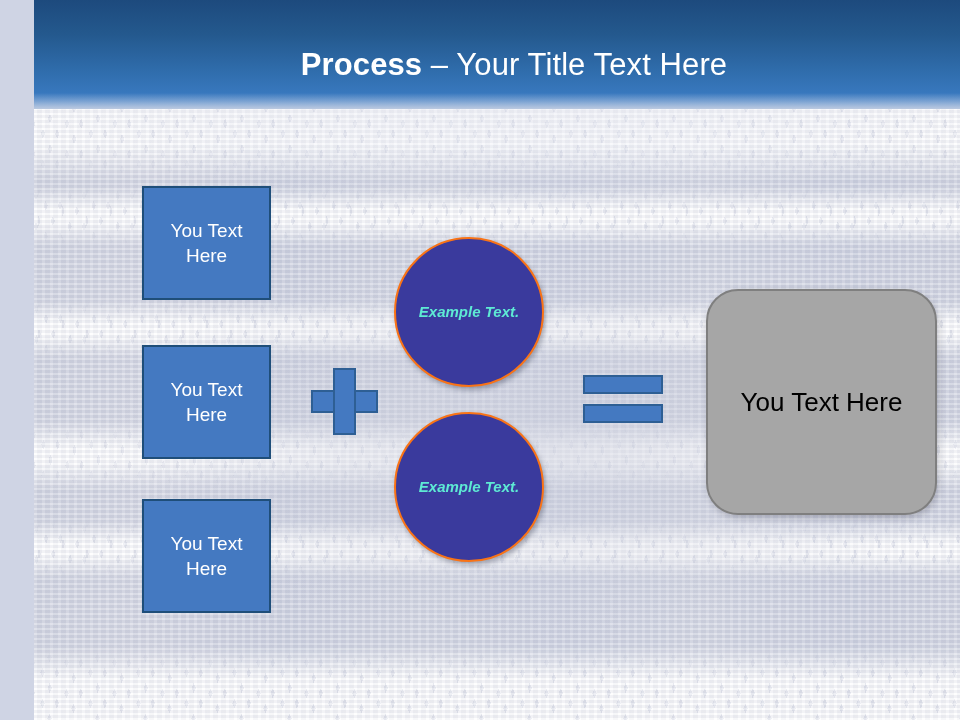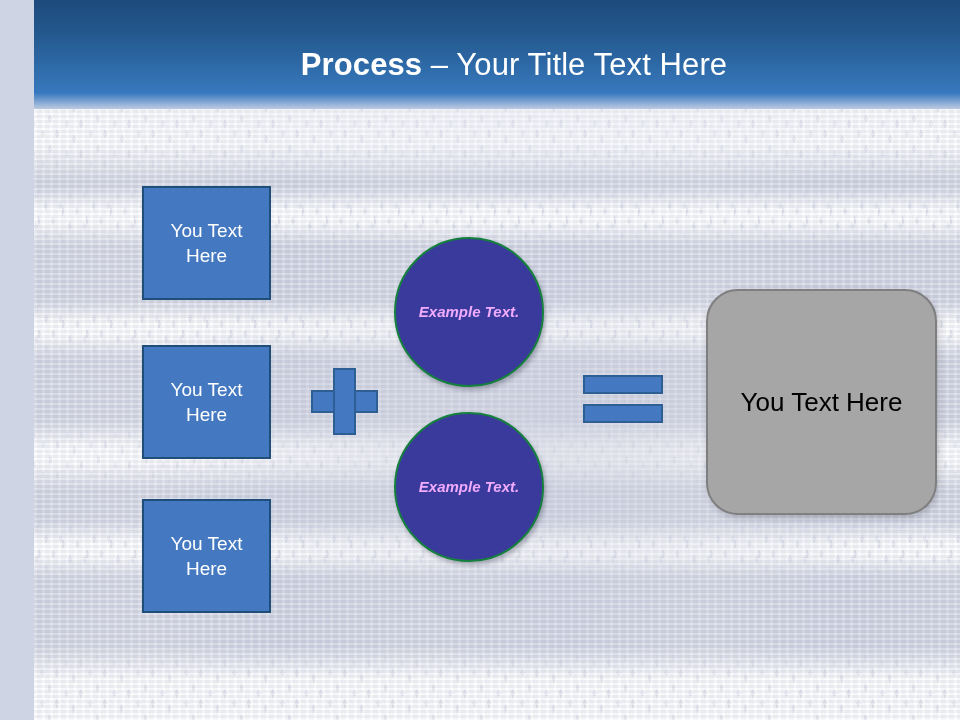--- a/index.html
+++ b/index.html
@@ -138,22 +138,22 @@
   }
   .equals .ebar.top    { top:0; }
   .equals .ebar.bottom { top:29px; }
 
   
   .circle {
     position:absolute;
     width:150px; height:150px;
     border-radius:50%;
     background:#3a3a9d;
-    border:2px solid #15803d;
-    color:#f0abfc;
+    border:2px solid #f97316;
+    color:#5eead4;
     font-size:15px;
     line-height:24px;
     font-weight:bold;
     font-style:italic;
     display:flex; align-items:center; justify-content:center;
     text-align:center;
     box-shadow:2px 3px 5px rgba(40,45,70,.35);
   }
   #circle-1 { left:360px; top:225px; }
   #circle-2 { left:360px; top:400px; }

